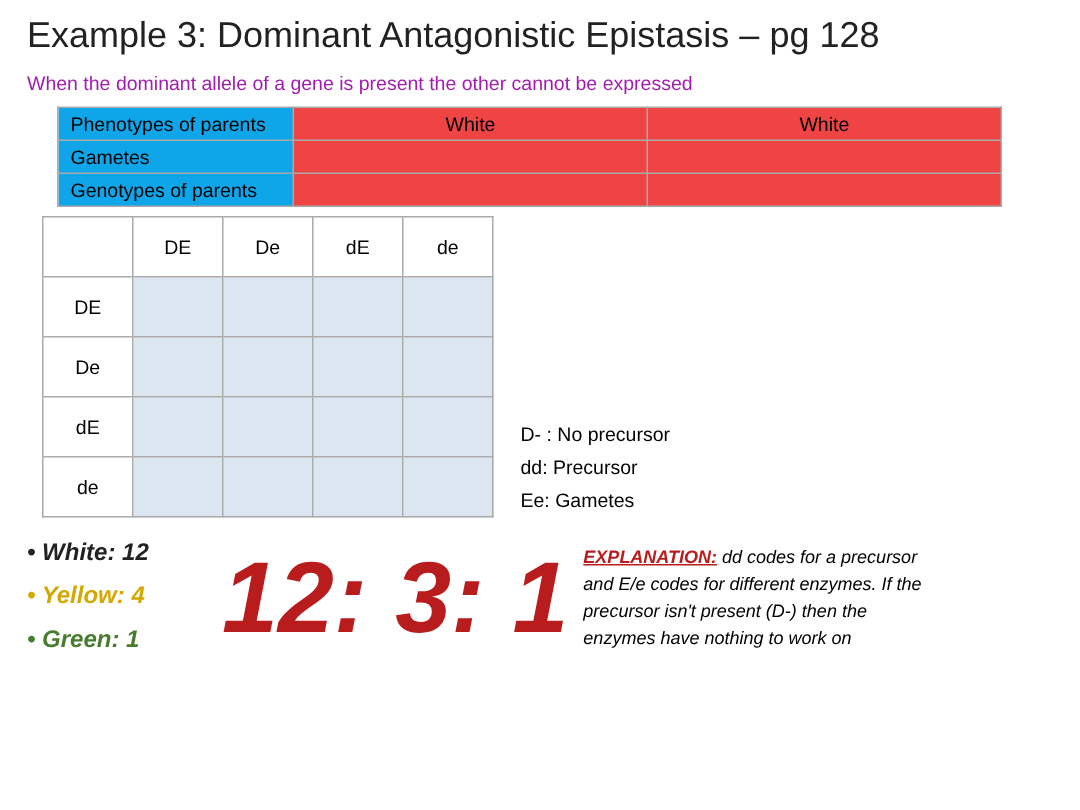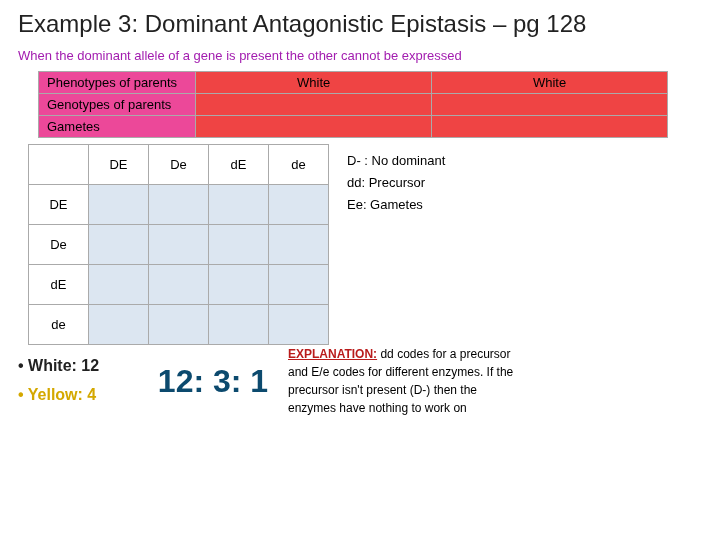--- a/index.html
+++ b/index.html
@@ -29,34 +29,34 @@
       margin-left: 20px;
       margin-bottom: 6px;
     }
     .top-table td {
       border: 1px solid #aaa;
       font-size: 13px;
       padding: 3px 8px;
       background: #dce6f1;
     }
     .top-table td.label-cell {
-      background: #ec4899;
+      background: #0ea5e9;
       width: 140px;
       border: 1px solid #aaa;
     }
     .top-table td.white-cell {
       text-align: center;
       width: 210px;
       background: #ef4444;
     }
 
     
     .punnett-wrapper {
       display: flex;
-      align-items: flex-start;
+      align-items: flex-end;
       margin-left: 10px;
       margin-top: 4px;
       gap: 18px;
     }
     .punnett-table {
       border-collapse: collapse;
     }
     .punnett-table td, .punnett-table th {
       border: 1px solid #aaa;
       width: 60px;
@@ -81,37 +81,38 @@
     .legend {
       font-size: 13px;
       line-height: 1.7;
       margin-top: 6px;
     }
 
     
     .bottom-section {
       display: flex;
       align-items: center;
+      margin-top: 10px;
       gap: 10px;
+      font-style: italic;
     }
     .bullet-list {
       font-size: 16px;
       line-height: 1.8;
       min-width: 120px;
     }
     .bullet-white { color: #222; font-weight: bold; }
     .bullet-yellow { color: #d4a800; font-weight: bold; }
     .bullet-green { color: #4a7c30; font-weight: bold; }
 
     .ratio-text {
-      font-size: 32px;
+      font-size: 67px;
       font-weight: bold;
-      color: #0c4a6e;
+      color: #b91c1c;
       min-width: 130px;
-      text-align: center;
     }
     .explanation-text {
       font-size: 12px;
       line-height: 1.5;
       max-width: 240px;
     }
     .explanation-label {
       color: #b91c1c;
       font-weight: bold;
       text-decoration: underline;
@@ -125,26 +126,26 @@
 <div class="subtitle">When the dominant allele of a gene is present the other cannot be expressed</div>
 
 <table class="top-table">
   <tbody>
       <tr>
     <td class="label-cell">Phenotypes of parents</td>
     <td class="white-cell">White</td>
     <td class="white-cell">White</td>
   </tr>
   <tr>
-    <td class="label-cell">Genotypes of parents</td>
+    <td class="label-cell">Gametes</td>
     <td class="white-cell"></td>
     <td class="white-cell"></td>
   </tr>
   <tr>
-    <td class="label-cell">Gametes</td>
+    <td class="label-cell">Genotypes of parents</td>
     <td class="white-cell"></td>
     <td class="white-cell"></td>
   </tr>
 </tbody>
   </table>
 
 <div class="punnett-wrapper">
   <table class="punnett-table">
     <tbody>
         <tr class="header-row">
@@ -179,34 +180,37 @@
       <th>de</th>
       <td></td>
       <td></td>
       <td></td>
       <td></td>
     </tr>
   </tbody>
     </table>
 
   <div class="legend">
-    <div>D- : No dominant</div>
+    <div>D- : No precursor</div>
     <div>dd: Precursor</div>
     <div>Ee: Gametes</div>
   </div>
 </div>
 
 <div class="bottom-section">
   <div class="bullet-list">
     <div class="bullet-white">
       • <span>White: 12</span>
     </div>
     <div class="bullet-yellow">
       • <span>Yellow: 4</span>
     </div>
+    <div class="bullet-green">
+      • <span>Green: 1</span>
+    </div>
   </div>
 
   <div class="ratio-text">12: 3: 1</div>
 
   <div class="explanation-text">
     <span class="explanation-label">EXPLANATION:</span><span> dd codes for a precursor and E/e codes for different enzymes. If the precursor isn't present (D-) then the enzymes have nothing to work on</span>
   </div>
 </div>
 
 </body></html>

